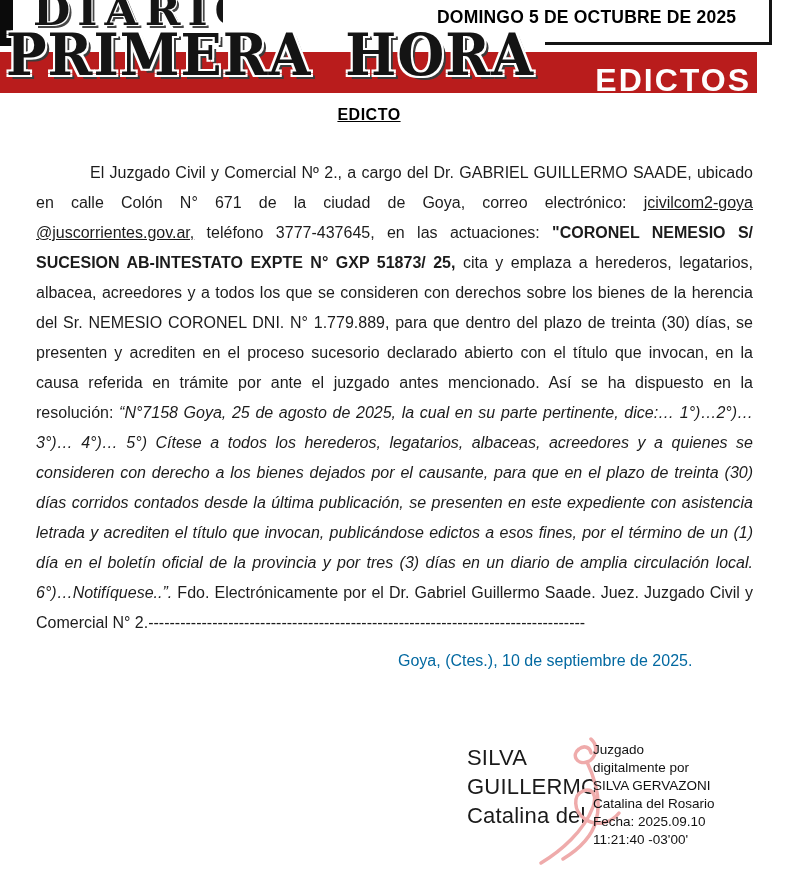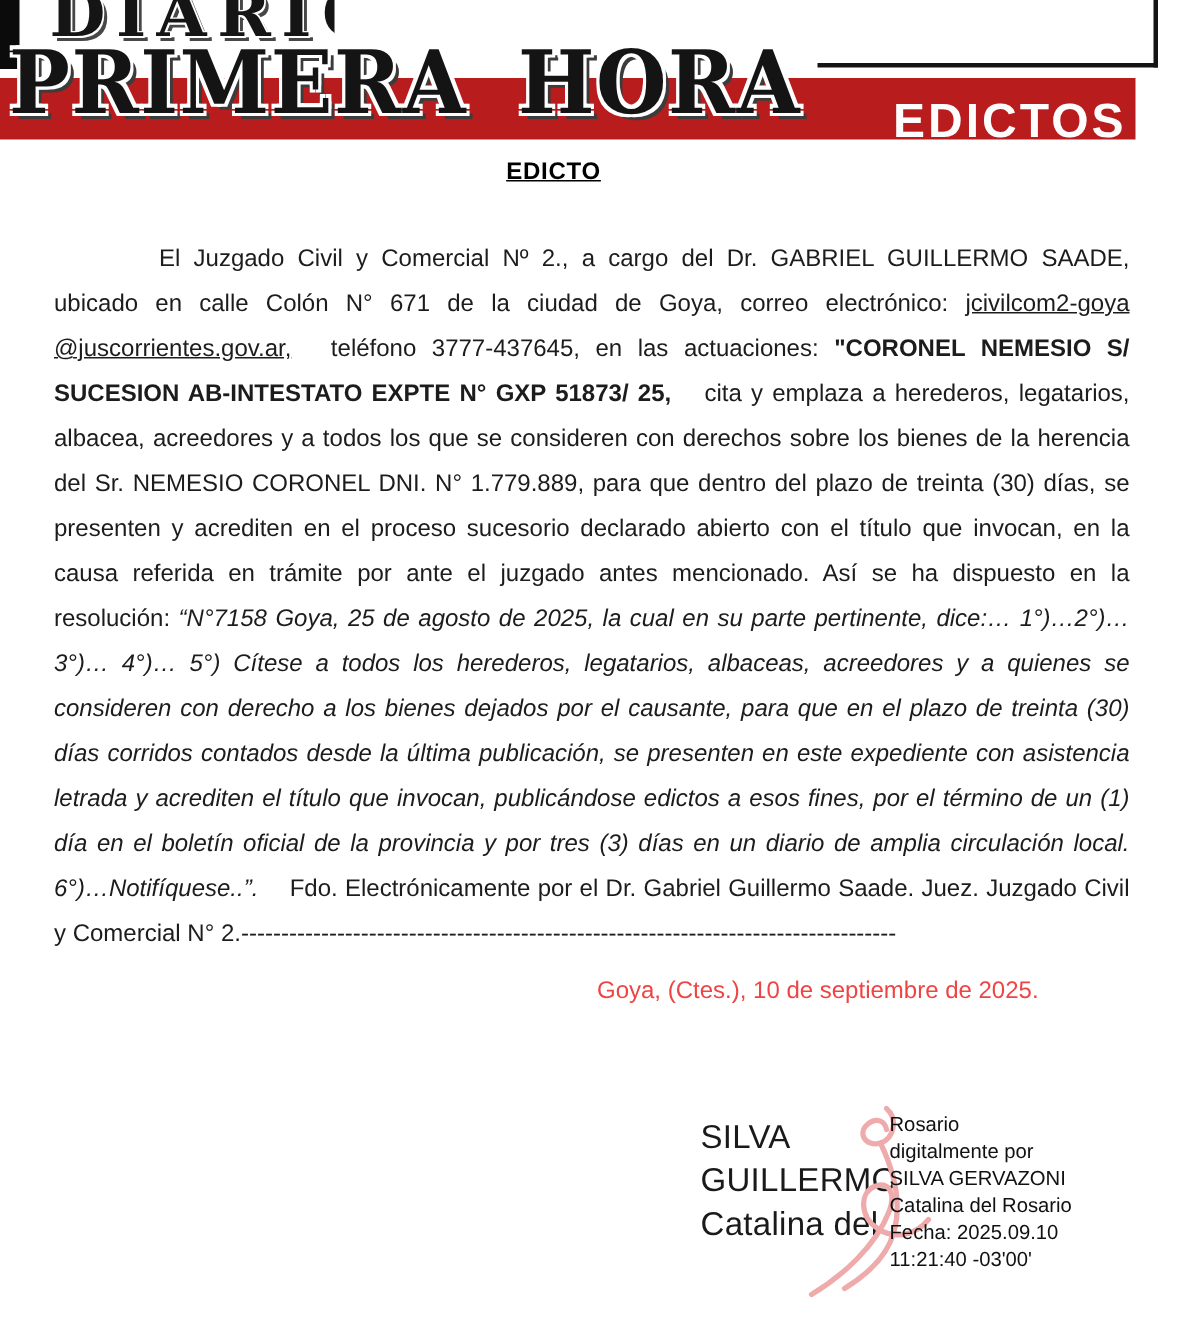--- a/index.html
+++ b/index.html
@@ -40,25 +40,25 @@
 
   
   .edicto-title {
     margin:13px 0 0; text-align:center; font-size:16px; font-weight:bold;
     text-decoration:underline; letter-spacing:0.5px; transform:translateX(-24px); color:#000;
   }
   .edict-body {
     margin:34px 33px 0 36px; text-align:justify; font-size:16px; line-height:30px;
     text-indent:54px; color:#1c1c1c; word-break:break-word;
   }
-  .run-regular { font-style:normal; font-weight:normal;margin-left:16px; }
+  .run-regular { font-style:normal; font-weight:normal; }
   .run-underline { text-decoration:underline; }
   .run-bold { font-weight:bold; }
   .run-italic { font-style:italic;margin-top:40px; }
-  .dateline { margin:14px 0 0 398px; font-size:16px; color:#ef4444; }
+  .dateline { margin:14px 0 0 398px; font-size:16px; color:#0369a1; }
 
   
   .signature { position:absolute; left:465px; top:737px; width:280px; height:140px; }
   .sig-name {
     position:absolute; left:2px; top:6px; font-size:22px; line-height:29px;
     color:#1a1a1a; letter-spacing:0.2px;
   }
   .sig-flourish { position:absolute; left:70px; top:-2px; width:96px; height:132px; z-index:0; }
   .sig-details {
     position:absolute; left:128px; top:4px; font-size:13.5px; line-height:18px;
@@ -68,20 +68,21 @@
 </head>
 <body>
 
 <div class="page">
 
   <header class="masthead">
     <div class="left-strip"></div>
     <div class="diario-clip">
       <div class="diario-text">DIARIO</div>
     </div>
+    <div class="edition-date">DOMINGO 5 DE OCTUBRE DE 2025</div>
     <div class="date-hline"></div>
     <div class="date-vline"></div>
     <div class="black-bar">
       <span class="edictos-label">EDICTOS</span>
     </div>
     <div class="primera-hora">PRIMERA HORA</div>
   </header>
 
   <h1 class="edicto-title">EDICTO</h1>
 
@@ -94,21 +95,21 @@
       <div>SILVA</div>
       <div>GUILLERMO</div>
       <div>Catalina del</div>
     </div>
     <svg class="sig-flourish" viewBox="0 0 96 132" fill="none" xmlns="http://www.w3.org/2000/svg">
       <path d="M56 4 C 64 11, 61 24, 52 27 C 42 30, 36 20, 44 14 C 49 10, 55 12, 56 18" stroke="#efabab" stroke-width="3.5" stroke-linecap="round"></path>
       <path d="M52 27 C 62 48, 66 68, 61 86 C 57 101, 46 113, 28 124" stroke="#efabab" stroke-width="3.5" stroke-linecap="round"></path>
       <path d="M6 128 C 26 116, 49 96, 58 72 C 62 61, 58 52, 48 56 C 38 60, 38 76, 50 84 C 62 92, 76 88, 84 78" stroke="#efabab" stroke-width="3.5" stroke-linecap="round"></path>
     </svg>
     <div class="sig-details">
-      <div>Rosario</div>
+      <div>Juzgado</div>
       <div>digitalmente por</div>
       <div>SILVA GERVAZONI</div>
       <div>Catalina del Rosario</div>
       <div>Fecha: 2025.09.10</div>
       <div>11:21:40 -03'00'</div>
     </div>
   </div>
 
 </div>
 

